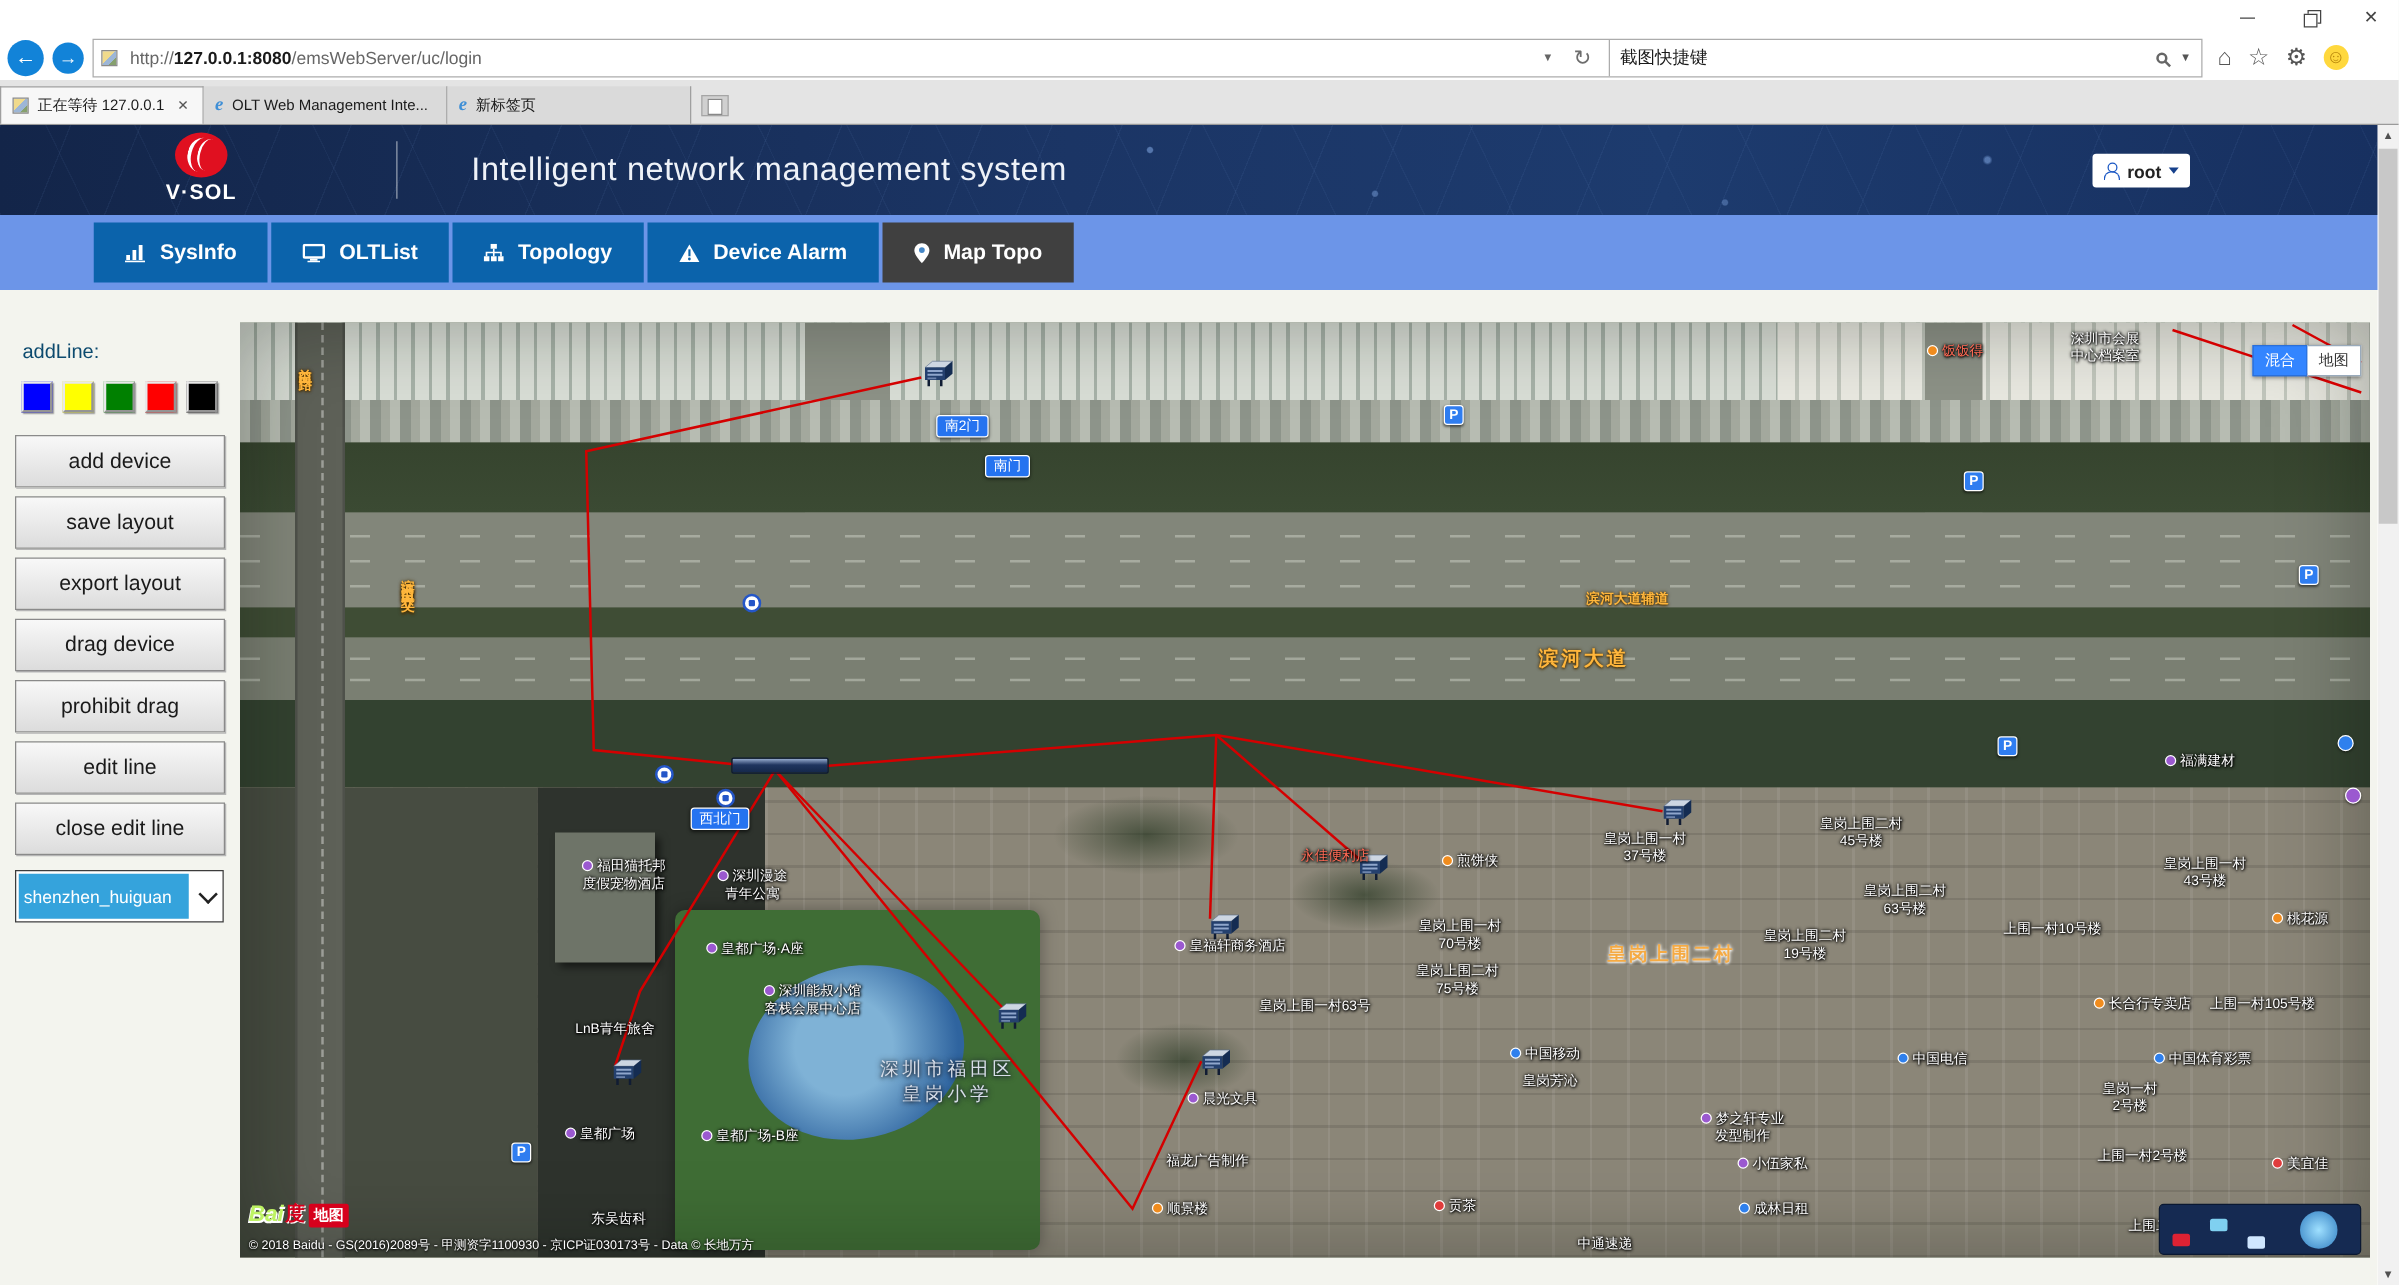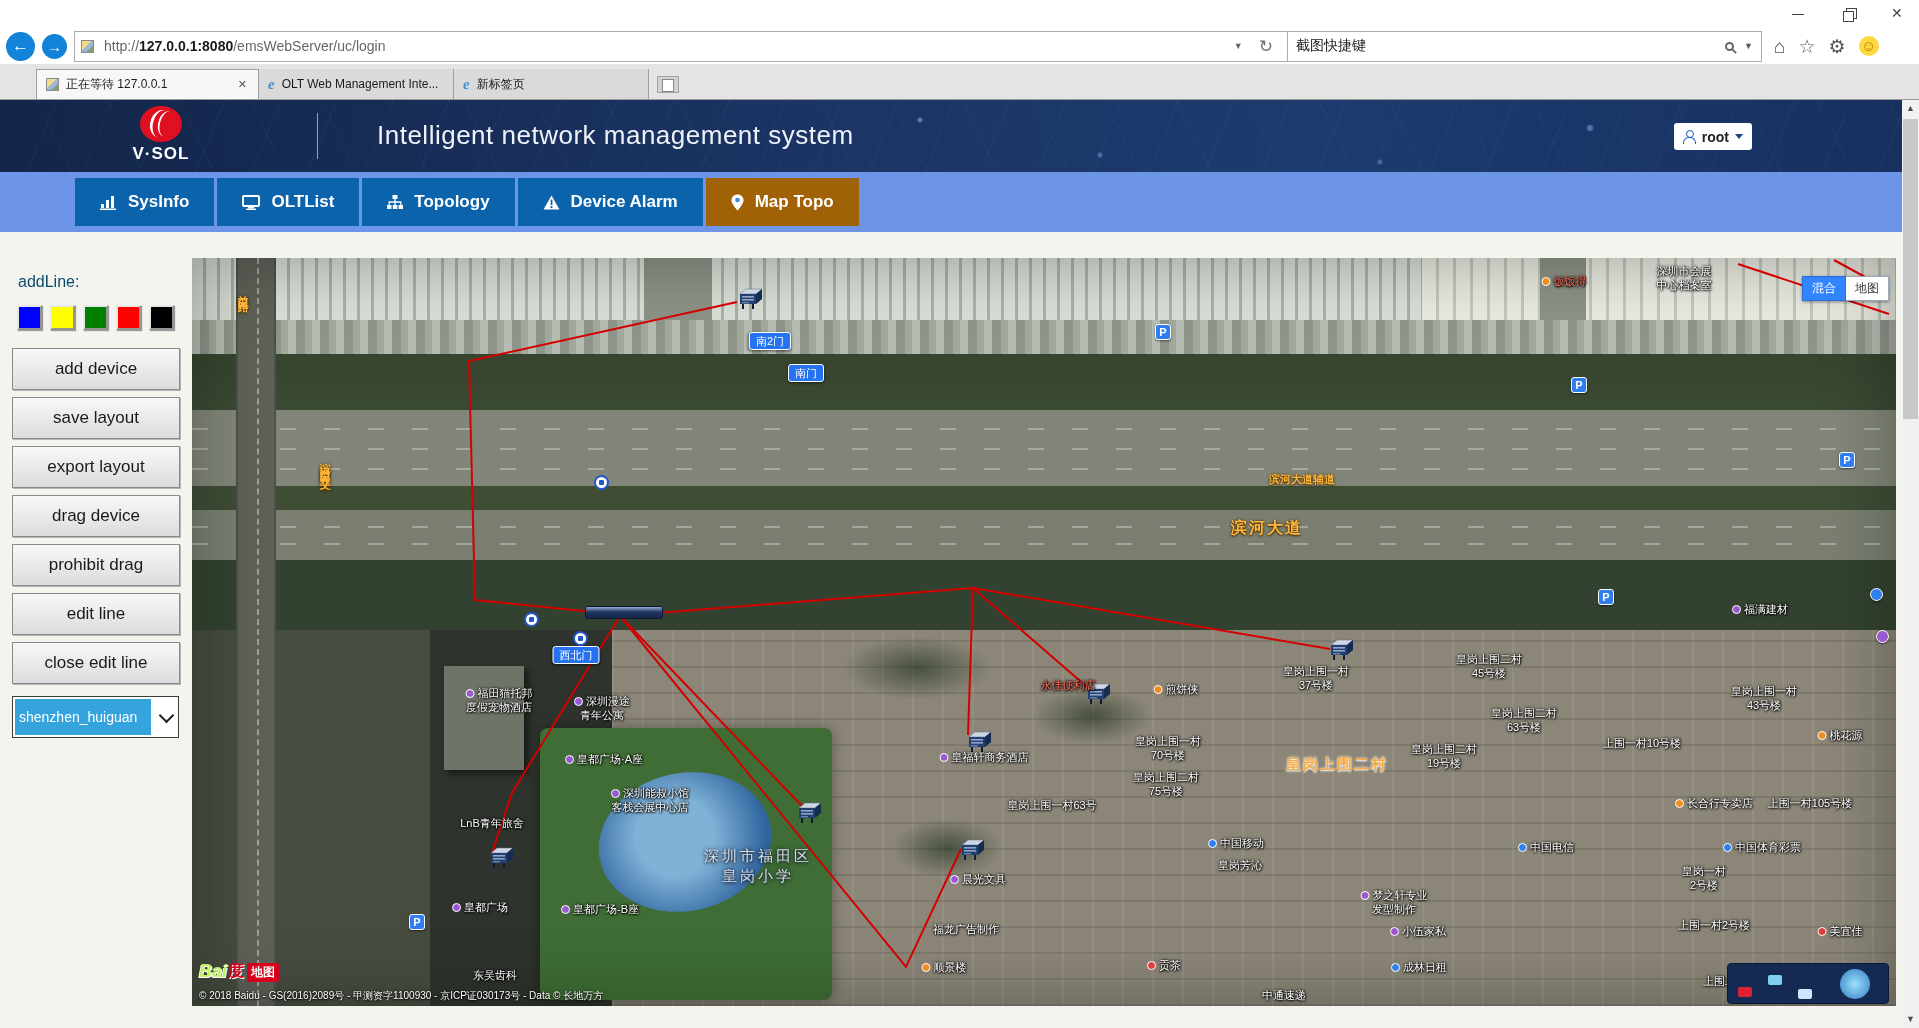--- a/index.html
+++ b/index.html
@@ -27,21 +27,21 @@
   .searchzone{display:flex;align-items:center;flex:1;height:100%;padding:0 8px;}
   .searchtext{flex:1;font-size:14px;color:#1a1a1a;}
   .mag{width:9px;height:9px;border:2px solid #666;border-radius:50%;position:relative;margin-right:10px;}
   .mag::after{content:"";position:absolute;width:2px;height:6px;background:#666;transform:rotate(-45deg);bottom:-5px;right:-3px;}
   .scaret{color:#555;font-size:9px;}
   .chromeicons{display:flex;align-items:center;gap:13px;margin-left:12px;color:#555;}
   .cicon{font-size:19px;line-height:1;}
   .smiley{width:20px;height:20px;border-radius:50%;background:#ffd83d;color:#b8860b;font-size:15px;text-align:center;line-height:19px;}
   .tabrow{height:36px;background:#e4e4e4;display:flex;align-items:flex-end;border-bottom:1px solid #9a9a9a;}
   .btab{height:30px;display:flex;align-items:center;padding:0 9px;font-size:12px;color:#1a1a1a;border-right:1px solid #9f9f9f;gap:7px;}
-  .btab.active{background:#f7f7f7;border-top:1px solid #9f9f9f;border-left:1px solid #9f9f9f;width:223px;margin-left:36px;}
+  .btab.active{background:#f7f7f7;border-top:1px solid #9f9f9f;border-left:1px solid #9f9f9f;width:163px;}
   .btab.inactive{background:#dadada;width:195px;}
   .btab .title{white-space:nowrap;overflow:hidden;flex:1;}
   .tabclose{color:#555;font-size:11px;padding:0 2px;}
   .iee{color:#3f8fd6;font-size:15px;font-weight:bold;font-style:italic;font-family:"Liberation Serif",serif;}
   .newtab{width:22px;height:17px;margin:0 0 6px 8px;background:#d0d0d0;border:1px solid #a5a5a5;position:relative;}
   .newtab::after{content:"";position:absolute;left:4px;top:2px;width:10px;height:11px;background:#fff;border:1px solid #888;}
 
   
   .page{width:1902px;}
   .appheader{height:72px;background:linear-gradient(90deg,#132549 0%,#1b3565 45%,#1d3b6e 70%,#173060 100%);position:relative;overflow:hidden;}
@@ -62,21 +62,21 @@
   .userpill{position:absolute;right:150px;top:23px;height:27px;background:#fff;border-radius:3px;display:flex;align-items:center;padding:0 9px;gap:6px;z-index:3;}
   .person{width:13px;height:13px;position:relative;}
   .person::before{content:"";position:absolute;left:3.5px;top:0;width:6px;height:6px;border-radius:50%;border:1.5px solid #1a57c4;}
   .person::after{content:"";position:absolute;left:0;top:7px;width:11px;height:6px;border:1.5px solid #1a57c4;border-bottom:none;border-radius:6px 6px 0 0;}
   .username{font-size:14px;font-weight:bold;color:#222;}
   .ucaret{width:0;height:0;border-left:4px solid transparent;border-right:4px solid transparent;border-top:5px solid #16418c;}
 
   
   .navbar{height:60px;background:#6c95e8;display:flex;align-items:center;padding-left:75px;gap:3px;}
   .ntab{height:48px;padding:0 25px;background:#0b63ab;color:#fff;display:flex;align-items:center;gap:11px;font-size:17px;font-weight:bold;cursor:pointer;}
-  .ntab.active{background:#a16207;}
+  .ntab.active{background:#404040;}
   .ntab svg{flex:0 0 auto;}
 
   
   .content{position:relative;height:796px;background:#f3f4ee;}
   .sidebar{position:absolute;left:0;top:0;width:192px;height:100%;}
   .addline{margin:41px 0 0 18px;font-size:16px;color:#0c4a6e;}
   .swatches{display:flex;gap:8px;margin:14px 0 0 17px;}
   .swatch{width:25px;height:25px;background:var(--c);border:2px outset #e8e8e8;box-shadow:1px 1px 1px #999;cursor:pointer;}
   .btncol{position:absolute;left:12px;top:116px;width:168px;}
   .sbtn{width:168px;height:42px;margin-bottom:7px;background:linear-gradient(#f8f8f8,#dcdcdc);border:1px solid #8a8a8a;box-shadow:1px 1px 0 #b5b5b5;font-size:17px;color:#1a1a1a;text-align:center;line-height:40px;cursor:pointer;}

